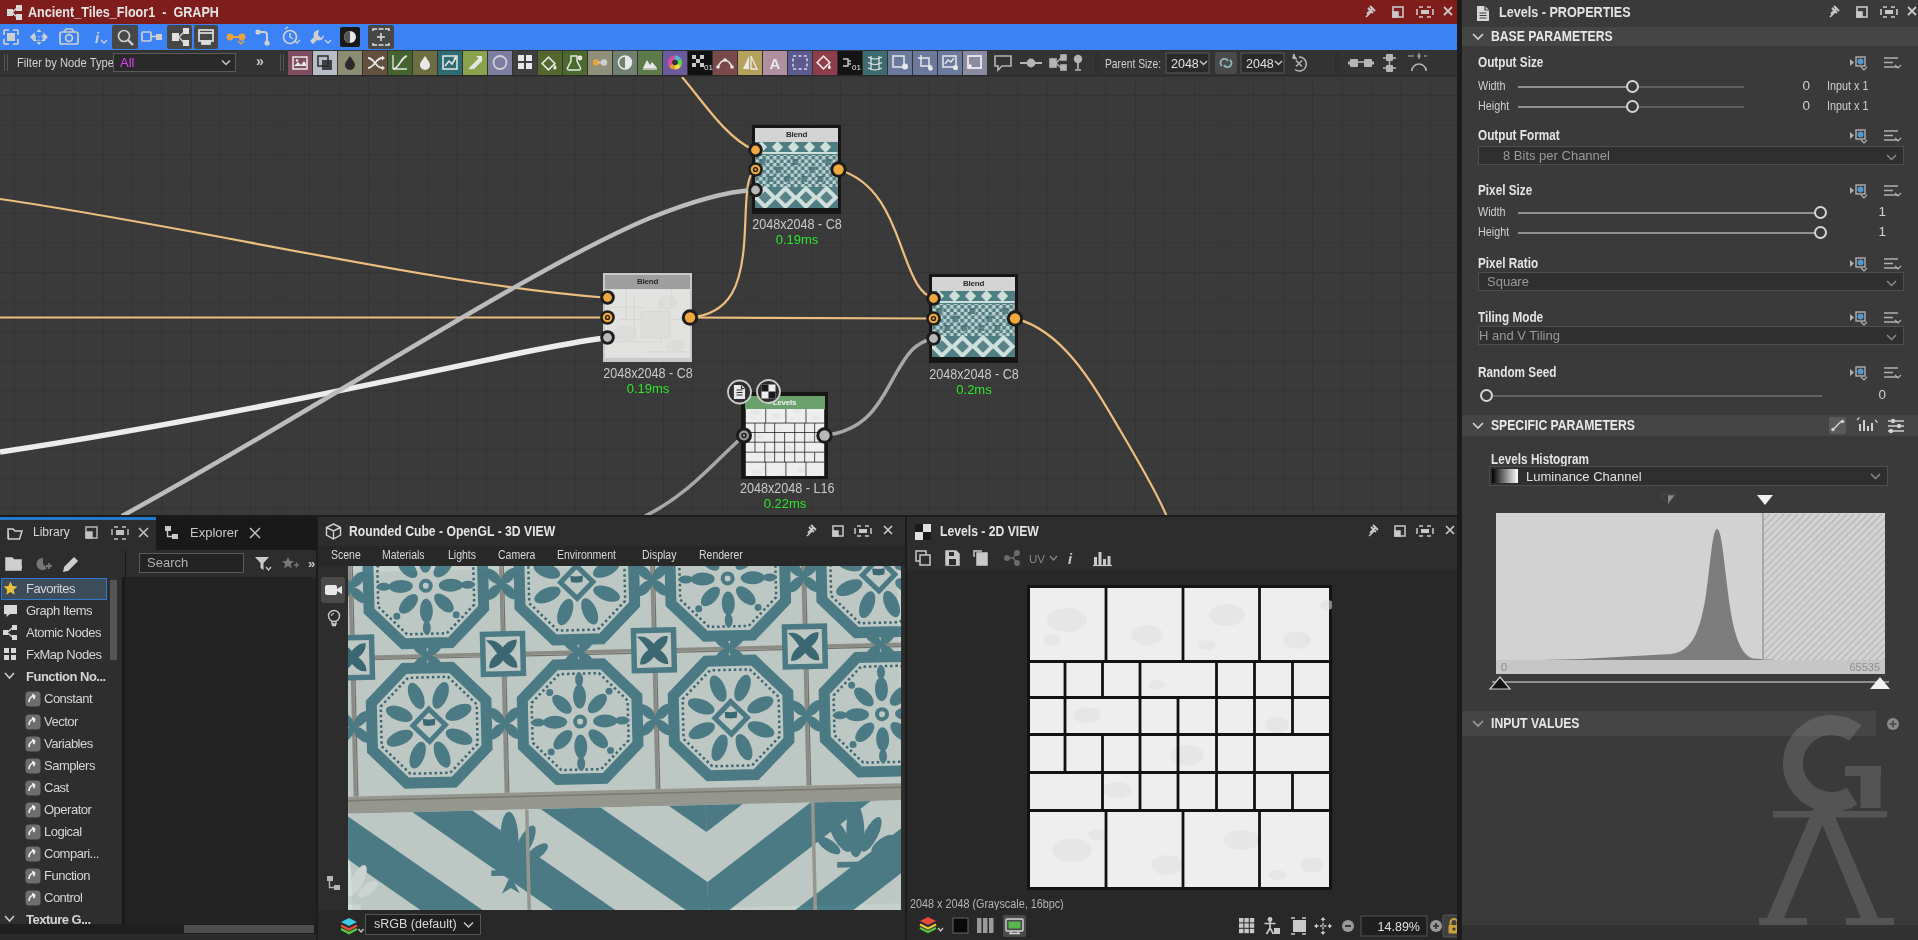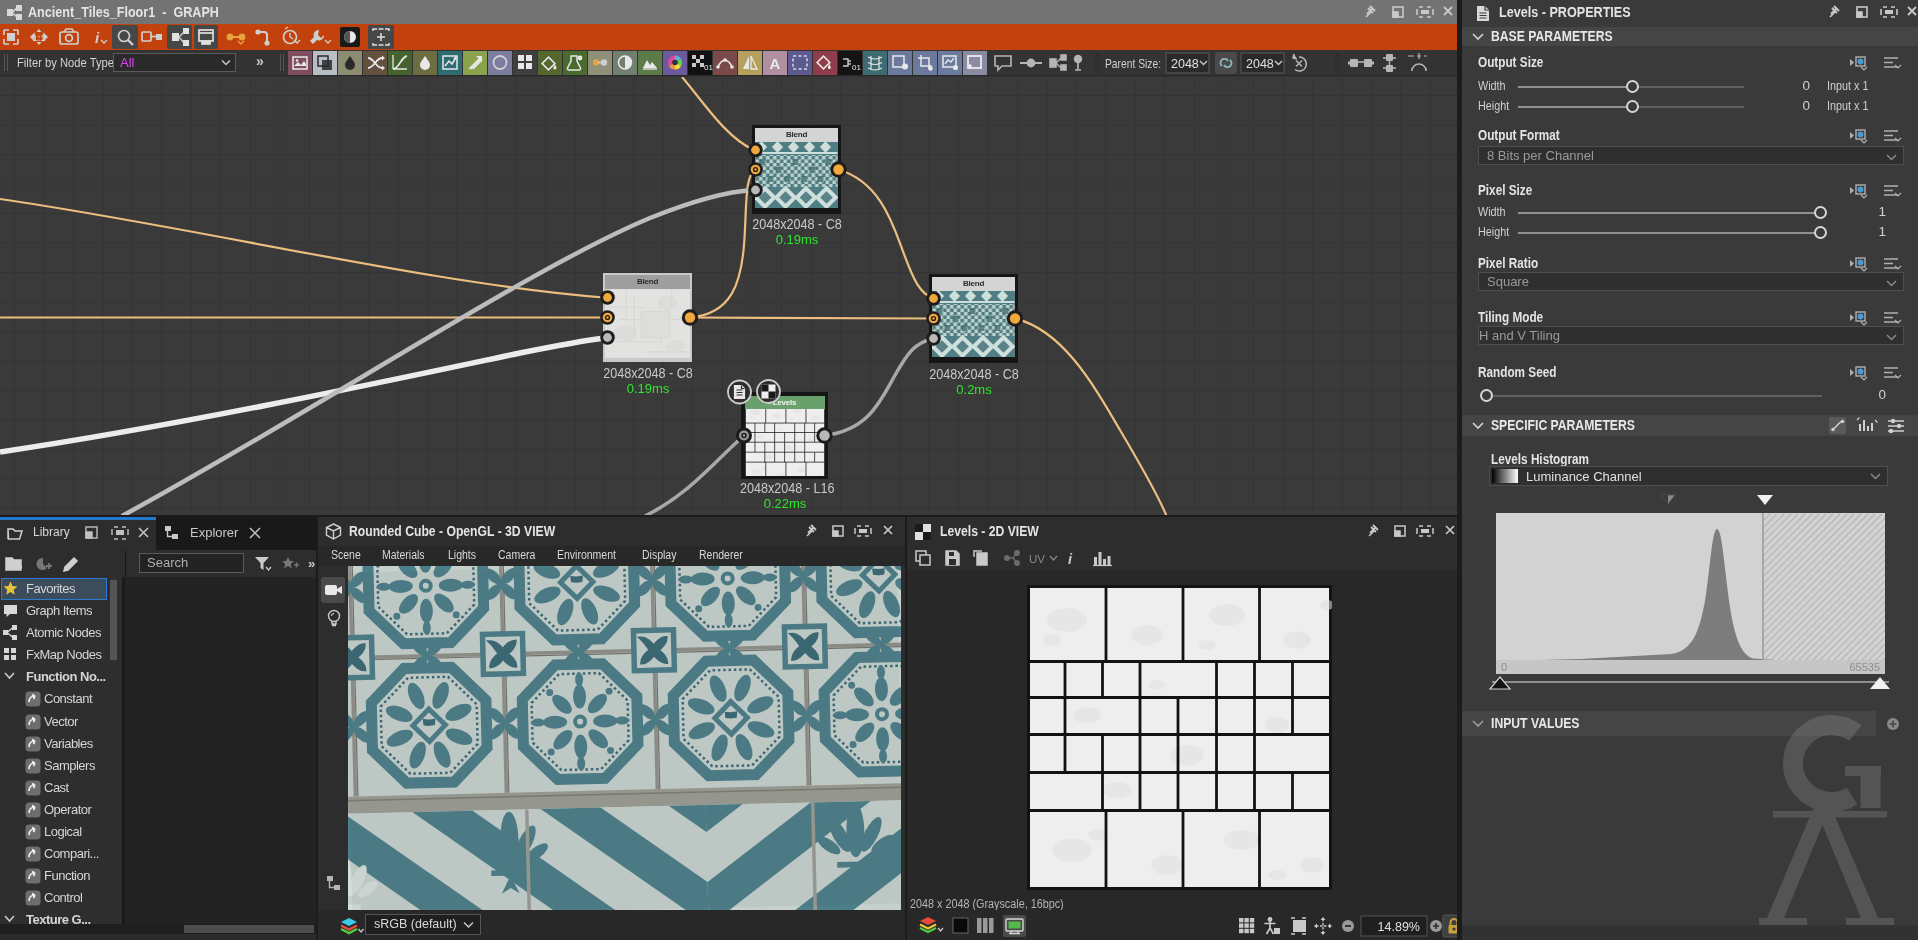--- a/index.html
+++ b/index.html
@@ -1,20 +1,20 @@
 <!DOCTYPE html>
 <html><head>
 <meta charset="utf-8">
 <style>
 *{margin:0;padding:0;box-sizing:border-box;}
 html,body{width:1918px;height:940px;overflow:hidden;background:#1c1c1c;font-family:"Liberation Sans",sans-serif;}
 .abs{position:absolute;}
 #graph{left:0;top:0;width:1457px;height:515px;background:#333;}
-#gtitle{left:0;top:0;width:1457px;height:24px;background:#737373;}
-#tb1{left:0;top:24px;width:1457px;height:26px;background:#c2410c;}
+#gtitle{left:0;top:0;width:1457px;height:24px;background:#7f1d1d;}
+#tb1{left:0;top:24px;width:1457px;height:26px;background:#3b82f6;}
 #tb2{left:0;top:50px;width:1457px;height:26px;background:#333;border-bottom:1px solid #2a2a2a;}
 #gcanvas{left:0;top:77px;width:1457px;height:438px;background:#3a3a3a;
  background-image:linear-gradient(#343434 1px,transparent 1px),linear-gradient(90deg,#343434 1px,transparent 1px);
  background-size:29.5px 29.5px;background-position:14px 18px;}
 #lib{left:0;top:517px;width:316px;height:423px;background:#2b2b2b;}
 #v3d{left:318px;top:517px;width:587px;height:423px;background:#2b2b2b;}
 #v2d{left:907px;top:517px;width:550px;height:423px;background:#2b2b2b;}
 #props{left:1462px;top:0;width:456px;height:940px;background:#3a3a3a;overflow:hidden;}
 .ttl{font-size:15px;font-weight:bold;color:#e4e4e4;transform:scaleX(.84);transform-origin:0 50%;white-space:nowrap;}
 .cx{transform:scaleX(.84);transform-origin:0 50%;white-space:nowrap;display:inline-block;}
@@ -1363,21 +1363,21 @@
   <span class="abs" style="left:300px;top:98px;width:48px;text-align:right;font-size:13.5px;color:#d0d0d0">0</span><span class="abs rlabel" style="left:365px;top:98px">Input x 1</span>
   <span class="abs plabel" style="left:16px;top:127px">Output Format</span>
   <svg class="abs" style="left:386px;top:127px" width="80" height="18" viewBox="0 0 80 18" fill="none" stroke="#b0b0b0" stroke-width="1.4">
       <path d="M2 5 l4 3.5 -4 3.5 z" fill="#b0b0b0" stroke="none"></path>
       <rect x="8" y="3" width="9" height="9"></rect>
       <circle cx="12.5" cy="7.5" r="3" fill="#4a9ad4" stroke="none"></circle>
       <path d="M13 13 l3 3 3-3" stroke-width="1.2"></path>
       <path d="M36 4 h14 M36 8.5 h9 M36 13 h14" stroke-width="1.6"></path>
       <path d="M47 11 l3 3 3-3" stroke-width="1.2"></path>
     </svg>
-  <div class="abs" style="left:16px;top:146px;width:426px;height:19px;background:#2f2f2f;border:1px solid #4e4e4e;font-size:13px;color:#9a9a9a;line-height:17px;padding-left:8px">8 Bits per Channel
+  <div class="abs" style="left:16px;top:146px;width:426px;height:19px;background:#2f2f2f;border:1px solid #4e4e4e;font-size:13px;color:#9a9a9a;line-height:17px;padding-left:24px">8 Bits per Channel
     <svg class="abs" style="right:6px;top:7px" width="11" height="8" viewBox="0 0 11 8">
         <path d="M1 1 l4.5 4.5 4.5-4.5" stroke="#8a8a8a" stroke-width="1.5" fill="none"></path>
       </svg></div>
   <span class="abs plabel" style="left:16px;top:182px">Pixel Size</span>
   <svg class="abs" style="left:386px;top:182px" width="80" height="18" viewBox="0 0 80 18" fill="none" stroke="#b0b0b0" stroke-width="1.4">
       <path d="M2 5 l4 3.5 -4 3.5 z" fill="#b0b0b0" stroke="none"></path>
       <rect x="8" y="3" width="9" height="9"></rect>
       <circle cx="12.5" cy="7.5" r="3" fill="#4a9ad4" stroke="none"></circle>
       <path d="M13 13 l3 3 3-3" stroke-width="1.2"></path>
       <path d="M36 4 h14 M36 8.5 h9 M36 13 h14" stroke-width="1.6"></path>

